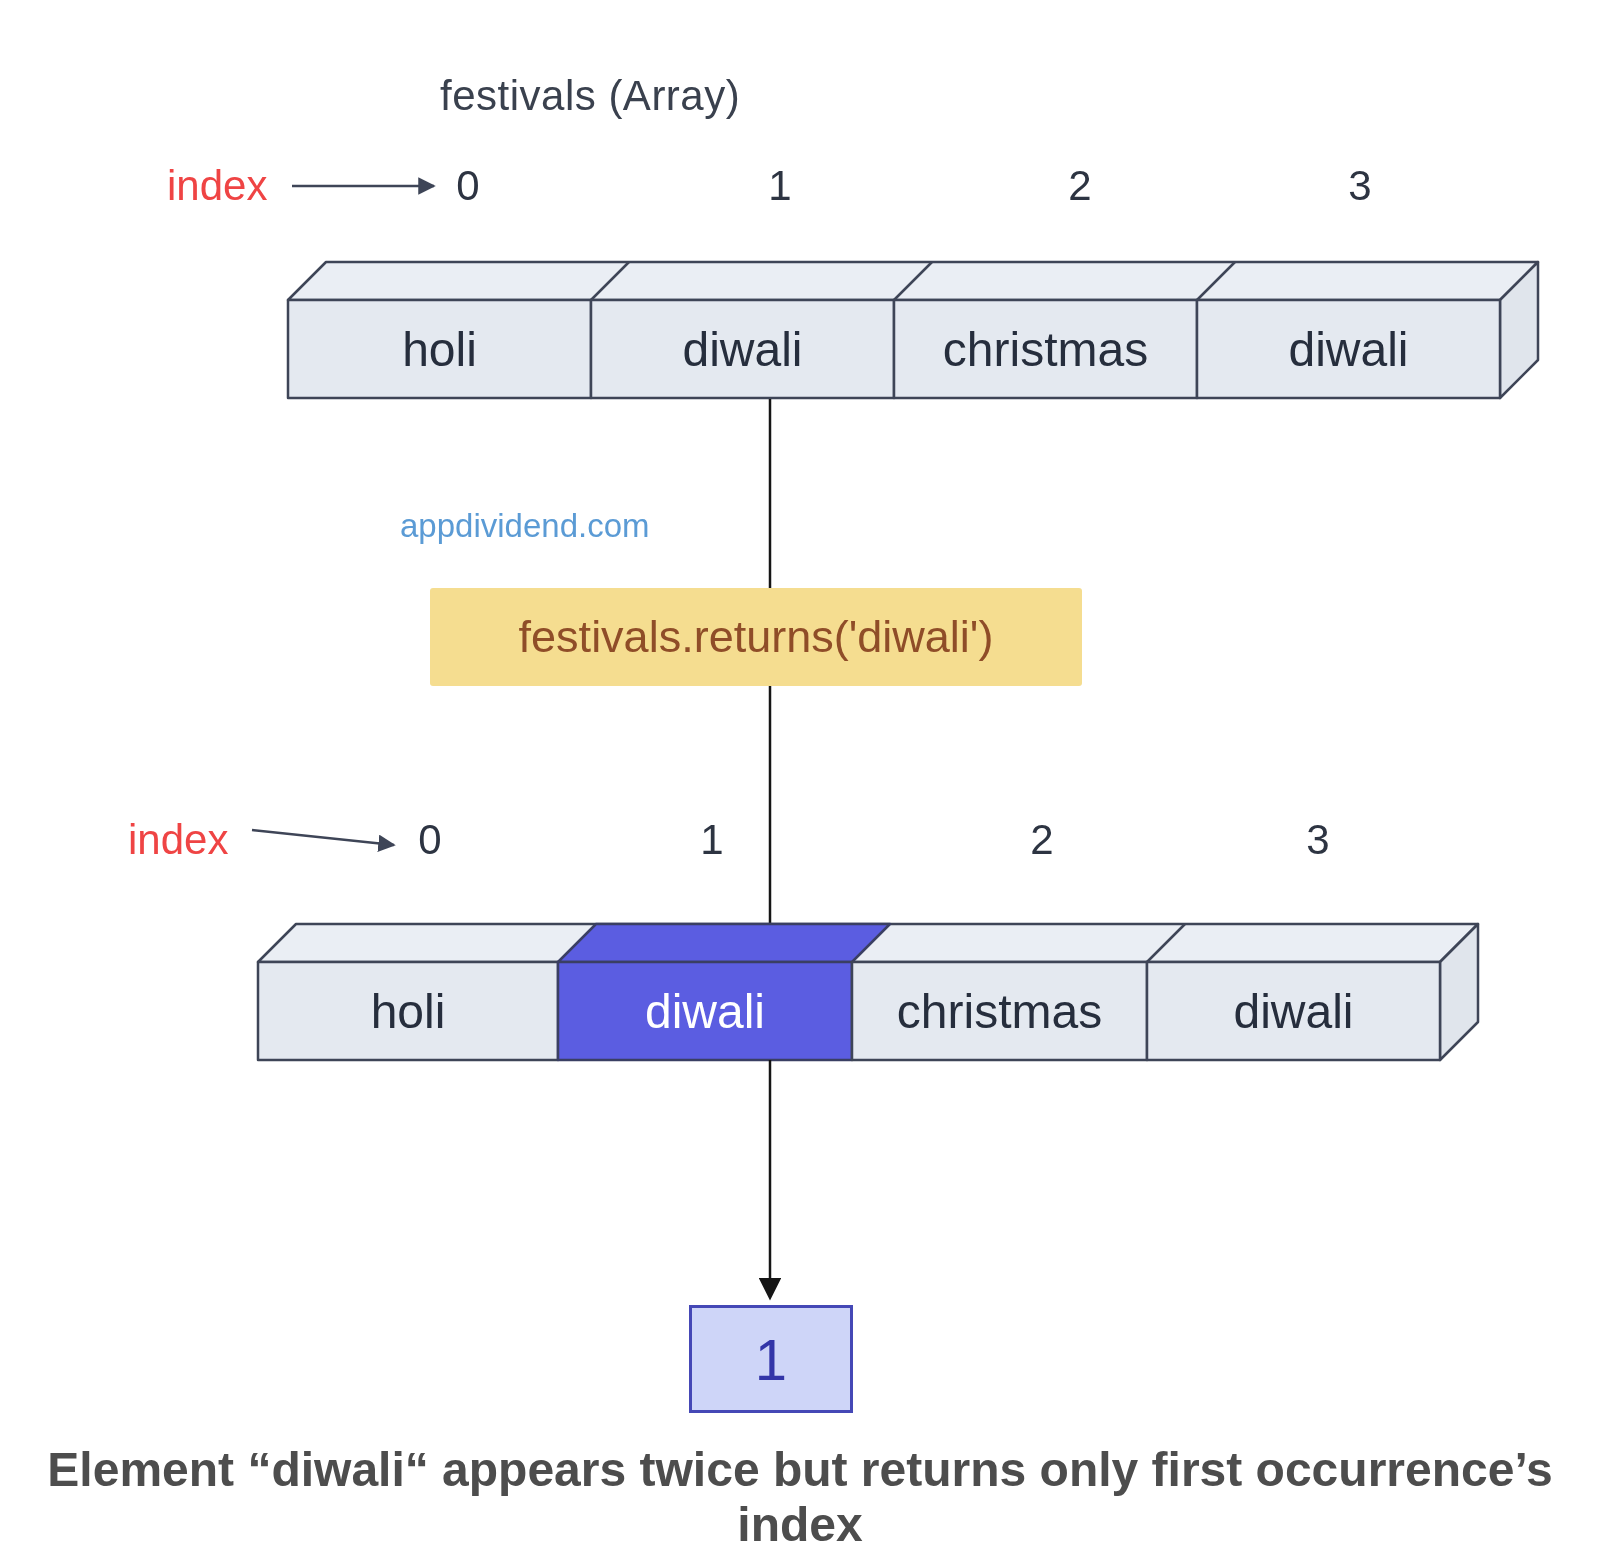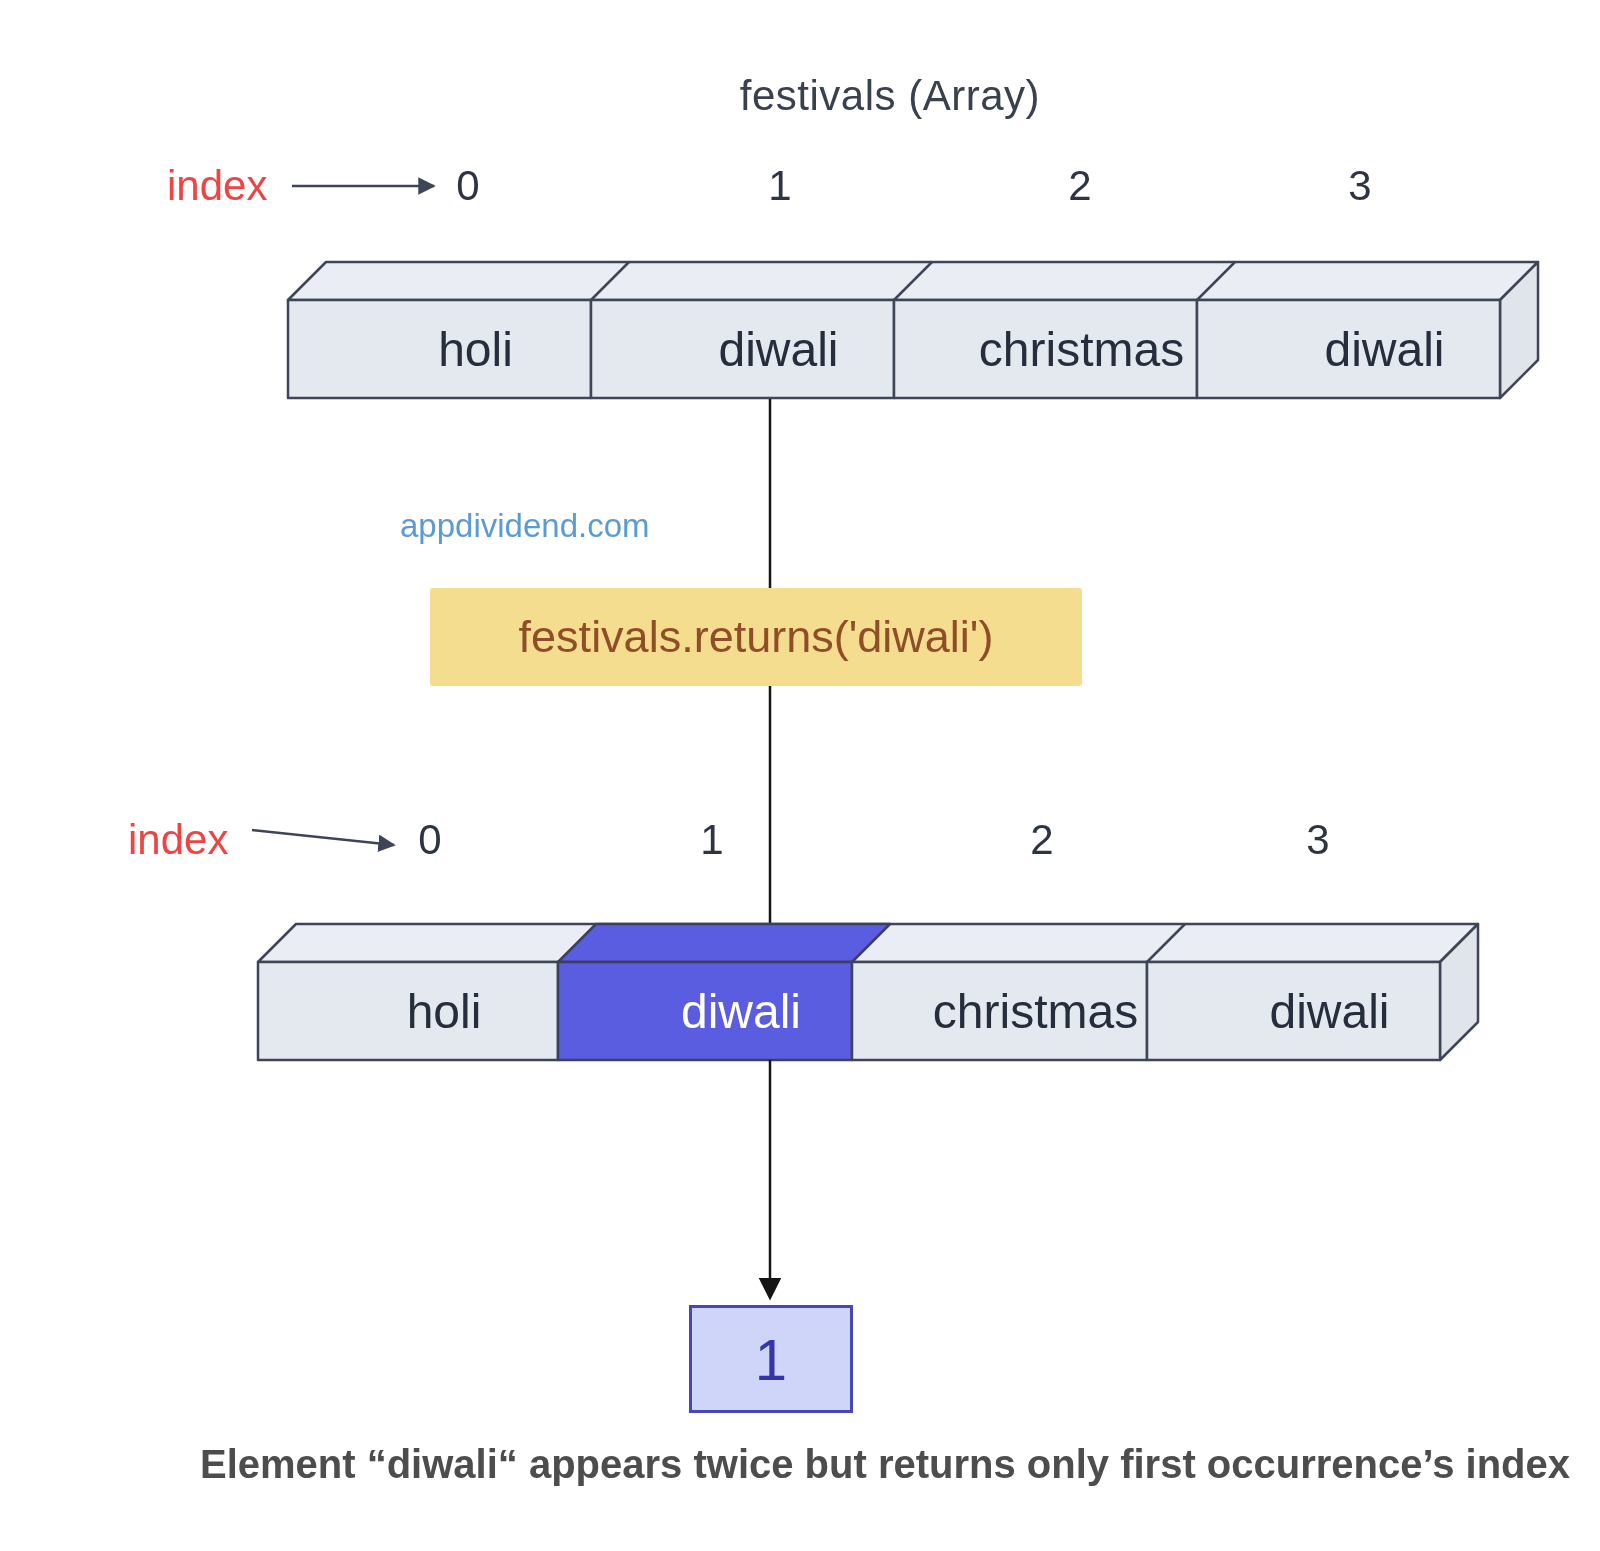--- a/index.html
+++ b/index.html
@@ -4,26 +4,26 @@
 <style>
   html,body{margin:0;padding:0;background:#ffffff;}
   body{font-family:"Liberation Sans","DejaVu Sans",sans-serif;}
   #stage{position:relative;width:1600px;height:1551px;background:#ffffff;overflow:hidden;}
   #shapes{position:absolute;left:0;top:0;}
   .abs{position:absolute;}
   .ctr{display:flex;align-items:center;justify-content:center;}
   .title{font-size:42px;color:#3a414e;letter-spacing:.5px;}
   .idx-label{font-size:42px;color:#ef4444;}
   .idx-num{font-size:42px;color:#2d3442;width:80px;text-align:center;}
-  .cell-label{font-size:48px;color:#262e3d;padding-left:36px;}
+  .cell-label{font-size:48px;color:#262e3d;}
   .cell-label.hl{color:#ffffff;}
   .watermark{font-size:33px;color:#5b9bd5;margin-top:20px;}
   .method-box{background:#f5dd90;border-radius:3px;font-size:45px;color:#8f4d28;}
   .result-box{background:#ced5f8;border:3px solid #4548b6;font-size:58px;color:#3335a8;}
-  .caption{font-size:40px;font-weight:600;color:#4d4d4d;text-align:right;}
+  .caption{font-size:48px;font-weight:600;color:#4d4d4d;text-align:center;}
 </style>
 </head>
 <body>
 
 <div id="stage">
 
   <svg id="shapes" width="1600" height="1551" viewBox="0 0 1600 1551">
     <defs>
       <marker id="ah-slate" viewBox="0 0 10 10" refX="9" refY="5" markerWidth="7" markerHeight="7" orient="auto">
         <path d="M0,0 L10,5 L0,10 z" fill="#3e4557"></path>
@@ -60,21 +60,21 @@
       <line x1="1147" y1="962" x2="1185" y2="924"></line>
       <rect x="258" y="962" width="300" height="98" fill="#e4e9f0"></rect>
       <rect x="558" y="962" width="294" height="98" fill="#5b5de1" stroke="#3a3f63"></rect>
       <rect x="852" y="962" width="295" height="98" fill="#e4e9f0"></rect>
       <rect x="1147" y="962" width="293" height="98" fill="#e4e9f0"></rect>
     </g>
 
     <line x1="770" y1="1060" x2="770" y2="1296" stroke="#151515" stroke-width="2.5" marker-end="url(#ah-black)"></line>
   </svg>
 
-  <div class="abs title" style="left:440px;top:72px;width:600px;text-align:right;">festivals (Array)</div>
+  <div class="abs title" style="left:440px;top:72px;width:600px;text-align:left;">festivals (Array)</div>
 
   <div class="abs idx-label" style="left:167px;top:162px;">index</div>
   <div class="abs idx-num" style="left:428px;top:162px;">0</div>
   <div class="abs idx-num" style="left:740px;top:162px;">1</div>
   <div class="abs idx-num" style="left:1040px;top:162px;">2</div>
   <div class="abs idx-num" style="left:1320px;top:162px;">3</div>
 
   <div class="abs ctr cell-label" style="left:288px;top:300px;width:303px;height:98px;">holi</div>
   <div class="abs ctr cell-label" style="left:591px;top:300px;width:303px;height:98px;">diwali</div>
   <div class="abs ctr cell-label" style="left:894px;top:300px;width:303px;height:98px;">christmas</div>

